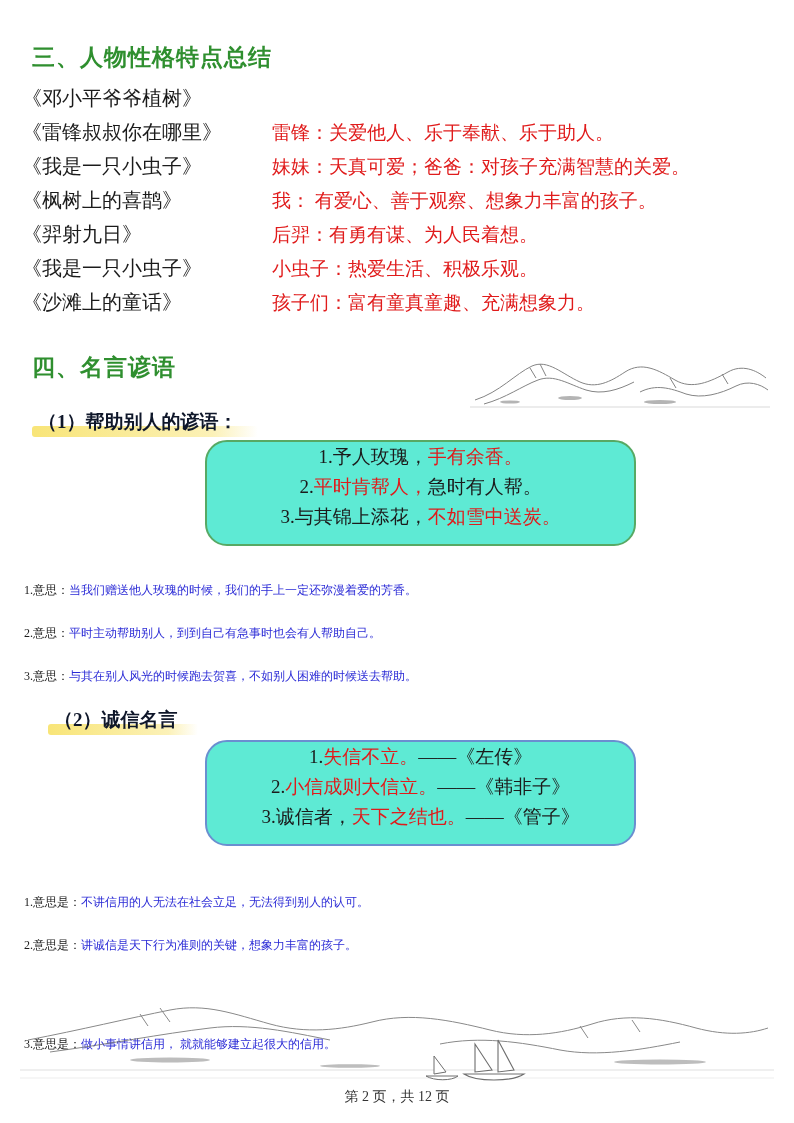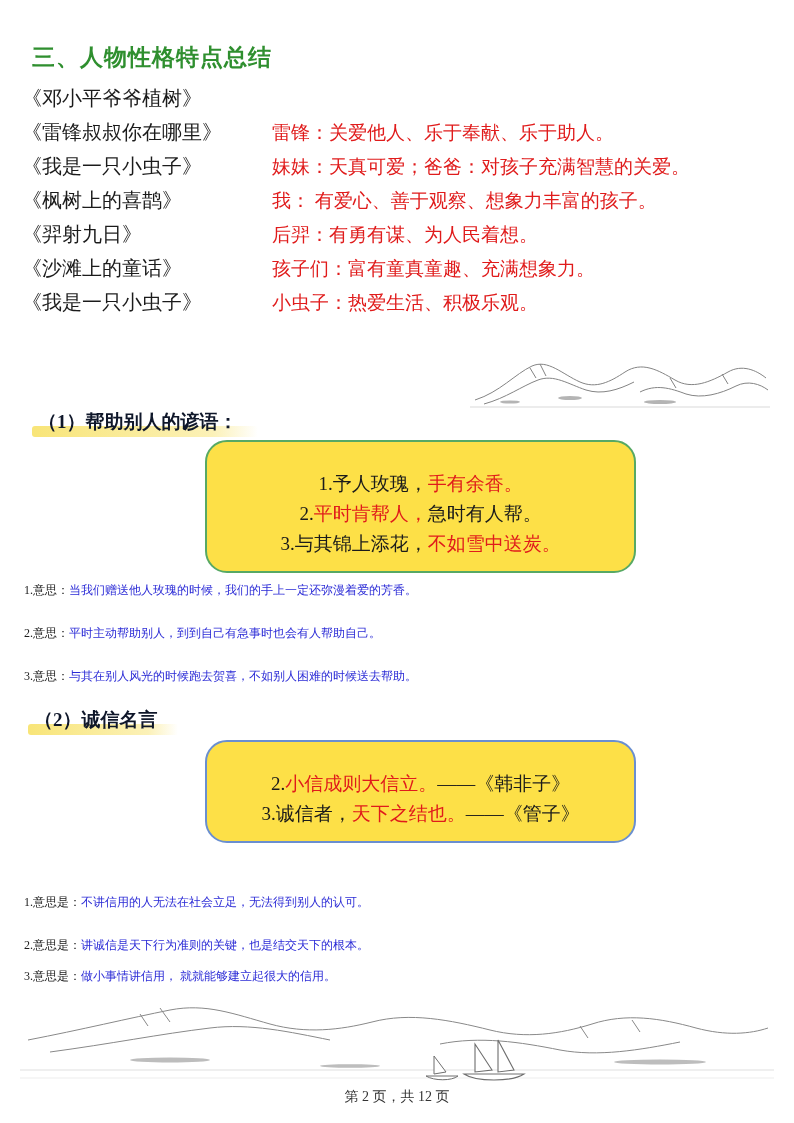--- a/index.html
+++ b/index.html
@@ -70,29 +70,29 @@
     position: absolute;
     left: 0;
     right: -14px;
     bottom: 1px;
     height: 11px;
     background: linear-gradient(90deg, rgba(247,224,96,0.85), rgba(247,224,96,0.45) 80%, rgba(247,224,96,0));
     z-index: -1;
     border-radius: 3px;
   }
   #sub1 { left: 32px; top: 408px; z-index: 2; }
-  #sub2 { left: 28px; top: 706px; z-index: 2; }
+  #sub2 { left: 48px; top: 706px; z-index: 2; }
 
   
   .quote-box {
     position: absolute;
     border: 2px solid #5aa86a;
     border-radius: 22px;
-    background: #fde047;
-    padding: 27px 26px 12px 26px;
+    background: #5eead4;
+    padding: 0 26px 12px 26px;
   }
   #quote-box-1 { left: 205px; top: 440px; width: 375px; border-color: #57a964; }
   #quote-box-2 { left: 205px; top: 740px; width: 375px; border-color: #6a8fd0; }
   .quote-line {
     font-size: 19px;
     line-height: 30px;
     text-align: center;
     white-space: nowrap;
     color: #1b1b1b;
   }
@@ -108,21 +108,21 @@
     white-space: nowrap;
   }
   .m-label { color: #1b1b1b; }
   .m-text { color: #2b2bd6; }
 
   #m1 { top: 582px; }
   #m2 { top: 625px; text-align: center; }
   #m3 { top: 668px; }
   #m4 { top: 894px; }
   #m5 { top: 937px; }
-  #m6 { top: 968px; }
+  #m6 { top: 1036px; }
 
   
   .ink-mountains-top {
     position: absolute;
     left: 470px;
     top: 352px;
     width: 300px;
     height: 60px;
     opacity: 0.75;
   }
@@ -167,29 +167,30 @@
     </div>
     <div class="char-row">
       <div class="char-title">《枫树上的喜鹊》</div>
       <div class="char-desc">我： 有爱心、善于观察、想象力丰富的孩子。</div>
     </div>
     <div class="char-row">
       <div class="char-title">《羿射九日》</div>
       <div class="char-desc">后羿：有勇有谋、为人民着想。</div>
     </div>
     <div class="char-row">
+      <div class="char-title">《我是一只小虫子》</div>
+      <div class="char-desc">小虫子：热爱生活、积极乐观。</div>
+    </div>
+    <div class="char-row">
       <div class="char-title">《沙滩上的童话》</div>
       <div class="char-desc">孩子们：富有童真童趣、充满想象力。</div>
     </div>
-    <div class="char-row">
-      <div class="char-title">《我是一只小虫子》</div>
-      <div class="char-desc">小虫子：热爱生活、积极乐观。</div>
-    </div>
-  </div>
-
+  </div>
+
+  <h2 class="section-heading" id="sec4-heading">四、名言谚语</h2>
 
   <svg class="ink-mountains-top" viewBox="0 0 300 60">
     <g fill="none" stroke="#5a5a5a" stroke-width="1">
       <path d="M5 48 C30 40, 45 22, 62 14 C78 7, 92 22, 110 30 C126 37, 140 30, 155 20 C172 9, 188 18, 205 28 C222 38, 240 30, 258 20 C272 12, 286 18, 296 26"></path>
       <path d="M14 52 C36 46, 52 34, 68 28 C84 22, 98 32, 116 38 C132 43, 148 38, 164 30"></path>
       <path d="M170 40 C186 32, 200 36, 216 42 C232 47, 250 42, 266 34 C278 28, 290 32, 298 38"></path>
       <path d="M60 16 L66 26 M70 12 L76 24 M200 26 L206 36 M252 22 L258 32"></path>
       <path d="M0 55 L300 55" stroke-width="0.6" opacity="0.5"></path>
     </g>
     <g fill="#4a4a4a" opacity="0.55">
@@ -220,32 +221,35 @@
     <span class="m-label">2.意思：</span><span class="m-text">平时主动帮助别人，到到自己有急事时也会有人帮助自己。</span>
   </div>
   <div class="meaning" id="m3">
     <span class="m-label">3.意思：</span><span class="m-text">与其在别人风光的时候跑去贺喜，不如别人困难的时候送去帮助。</span>
   </div>
 
   <div class="sub-heading" id="sub2">（2）诚信名言</div>
 
   <div class="quote-box" id="quote-box-2">
     <div class="quote-line">
+      <span class="q-num">1.</span><span class="q-red">失信不立。</span><span class="q-dark">——《左传》</span>
+    </div>
+    <div class="quote-line">
       <span class="q-num">2.</span><span class="q-red">小信成则大信立。</span><span class="q-dark">——《韩非子》</span>
     </div>
     <div class="quote-line">
       <span class="q-num">3.</span><span class="q-dark">诚信者，</span><span class="q-red">天下之结也。</span><span class="q-dark">——《管子》</span>
     </div>
   </div>
 
   <div class="meaning" id="m4">
     <span class="m-label">1.意思是：</span><span class="m-text">不讲信用的人无法在社会立足，无法得到别人的认可。</span>
   </div>
   <div class="meaning" id="m5">
-    <span class="m-label">2.意思是：</span><span class="m-text">讲诚信是天下行为准则的关键，也是结交天下的根本。</span>
+    <span class="m-label">2.意思是：</span><span class="m-text">讲诚信是天下行为准则的关键，想象力丰富的孩子。</span>
   </div>
   <div class="meaning" id="m6">
     <span class="m-label">3.意思是：</span><span class="m-text">做小事情讲信用， 就就能够建立起很大的信用。</span>
   </div>
 
   <svg class="ink-landscape-bottom" viewBox="0 0 754 100">
     <g fill="none" stroke="#6b6b6b" stroke-width="1">
       <path d="M8 40 C60 30, 110 18, 150 10 C186 3, 214 14, 250 24 C286 34, 320 30, 352 22"></path>
       <path d="M352 22 C390 12, 430 20, 470 30 C506 39, 540 34, 572 24 C606 13, 640 18, 676 28 C706 36, 730 34, 748 28"></path>
       <path d="M30 52 C90 44, 140 34, 190 28 C230 23, 270 32, 310 40"></path>

